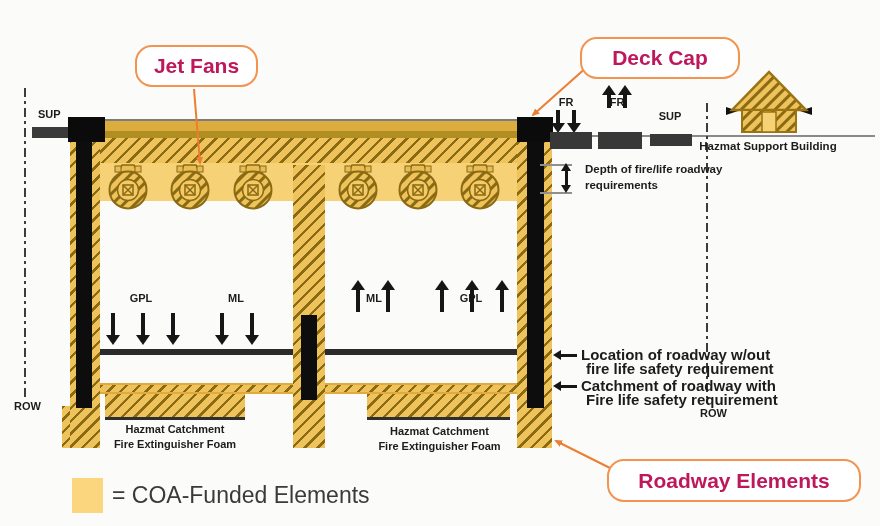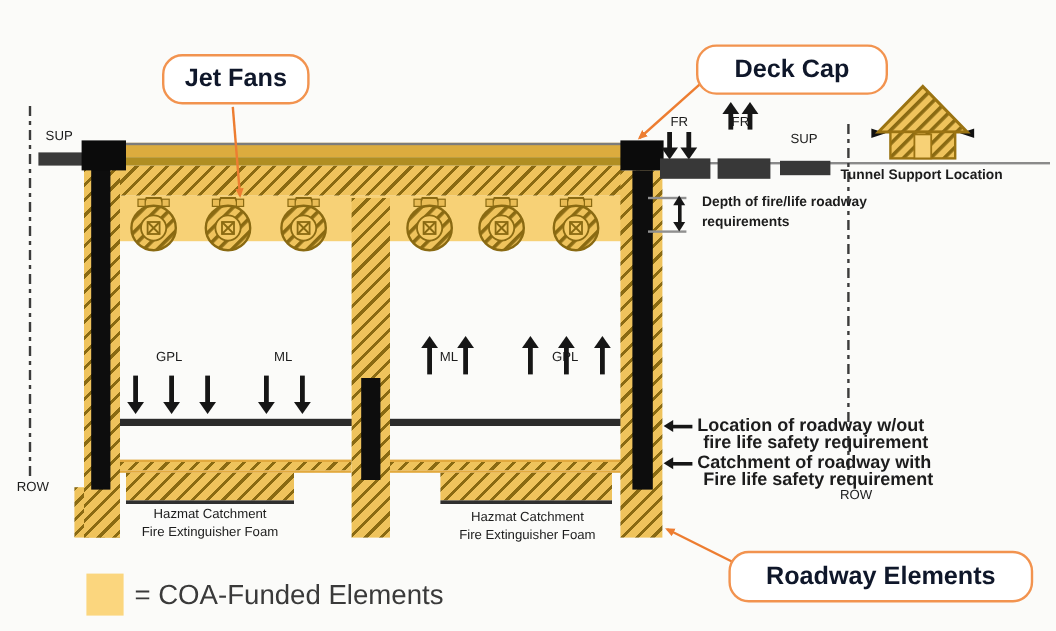--- a/index.html
+++ b/index.html
@@ -4,21 +4,21 @@
 <style>
   html,body { margin:0; padding:0; background:#ffffff; }
   .stage {
     position:relative; width:880px; height:526px; overflow:hidden;
     background:#fbfbf9;
     font-family:"Liberation Sans", sans-serif;
     color:#1f1f1f;
   }
   .abs { position:absolute; }
   .hatch { background: repeating-linear-gradient(135deg, #8a6a12 0 2.5px, #efc35c 2.5px 9px); }
-  .lbl { position:absolute; font-weight:normal; font-size:11px; color:#1c1c1c; white-space:nowrap; }
+  .lbl { position:absolute; font-weight:bold; font-size:11px; color:#1c1c1c; white-space:nowrap; }
   .lbl.center { text-align:center; }
   
   .rowline {
     position:absolute; width:2px;
     background: repeating-linear-gradient(to bottom, #3c3c3c 0 9px, transparent 9px 13px, #3c3c3c 13px 16px, transparent 16px 20px);
   }
   
   .arrow-v { position:absolute; width:14px; }
   .arrow-v .shaft { position:absolute; left:5px; width:4px; background:#161616; }
   .arrow-down .shaft { top:0; height:24px; }
@@ -39,21 +39,21 @@
   .arrow-dv { position:absolute; width:12px; }
   .arrow-dv .shaft { position:absolute; left:4.5px; top:6px; bottom:6px; width:3px; background:#161616; }
   .arrow-dv .head-t { position:absolute; top:0; left:1px; width:0; height:0;
     border-left:5px solid transparent; border-right:5px solid transparent; border-bottom:8px solid #161616; }
   .arrow-dv .head-b { position:absolute; bottom:0; left:1px; width:0; height:0;
     border-left:5px solid transparent; border-right:5px solid transparent; border-top:8px solid #161616; }
   
   .callout {
     position:absolute; background:#ffffff; border:2.5px solid #f2934f; border-radius:17px;
     display:flex; align-items:center; justify-content:center;
-    font-size:21px; font-weight:bold; color:#0f172a; box-sizing:border-box;
+    font-size:21px; font-weight:bold; color:#be185d; box-sizing:border-box;
   }
   .ann { position:absolute; font-weight:bold; font-size:15px; color:#1c1c1c; white-space:nowrap; }
   .tick { position:absolute; height:2px; background:#909090; }
   .legend-text { position:absolute; font-size:23px; color:#3a3a3a; }
   svg { display:block; }
 </style>
 </head>
 <body>
 
 <div class="stage">
@@ -248,21 +248,21 @@
 
   <div class="rowline" style="left:706px; top:103px; height:295px;"></div>
   <div class="lbl" style="left:700px; top:407px;">ROW</div>
   <svg class="abs" style="left:726px; top:66px;" width="86" height="70">
     <polygon points="0,41 12,45 0,49" fill="#111"></polygon>
     <polygon points="86,41 74,45 86,49" fill="#111"></polygon>
     <polygon points="6,44 43,6 80,44" fill="url(#hatchp)" stroke="#9a7312" stroke-width="2.5"></polygon>
     <rect x="16" y="44" width="54" height="22" fill="url(#hatchp)" stroke="#9a7312" stroke-width="2"></rect>
     <rect x="36" y="46" width="14" height="20" fill="#f7d176" stroke="#9a7312" stroke-width="1.5"></rect>
   </svg>
-  <div class="ann center" style="left:688px; top:140px; width:160px; text-align:center; font-size:11.5px;">Tunnel Support Location</div>
+  <div class="ann center" style="left:688px; top:140px; width:160px; text-align:center; font-size:11.5px;">Hazmat Support Building</div>
 
   <div class="tick" style="left:540px; top:164px; width:32px;"></div>
   <div class="tick" style="left:540px; top:192px; width:32px;"></div>
   <div class="arrow-dv" style="left:560px; top:163px; height:30px;">
       <div class="head-t"></div>
       <div class="shaft"></div>
       <div class="head-b"></div>
     </div>
   <div class="ann" style="left:585px; top:163px; font-size:11.5px;">Depth of fire/life roadway</div>
   <div class="ann" style="left:585px; top:179px; font-size:11.5px;">requirements</div>

